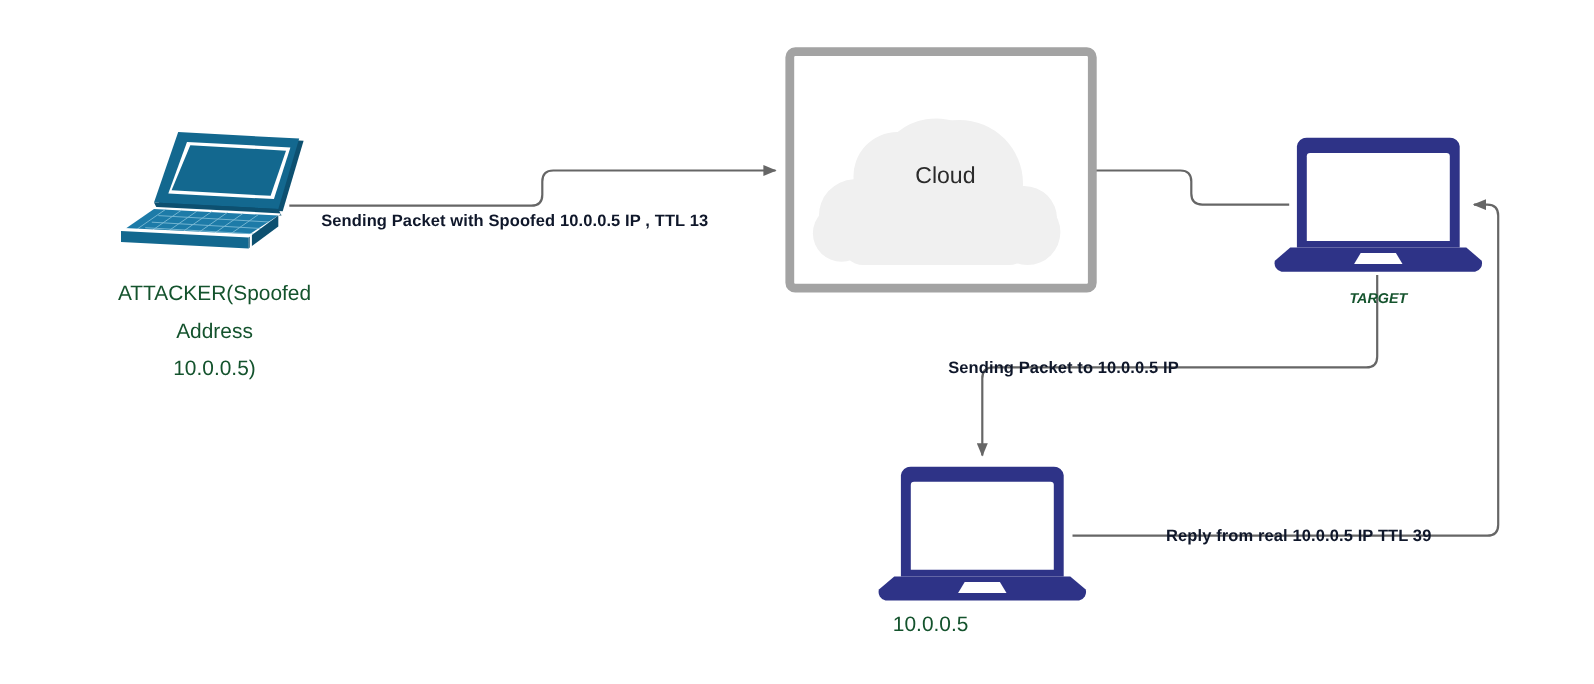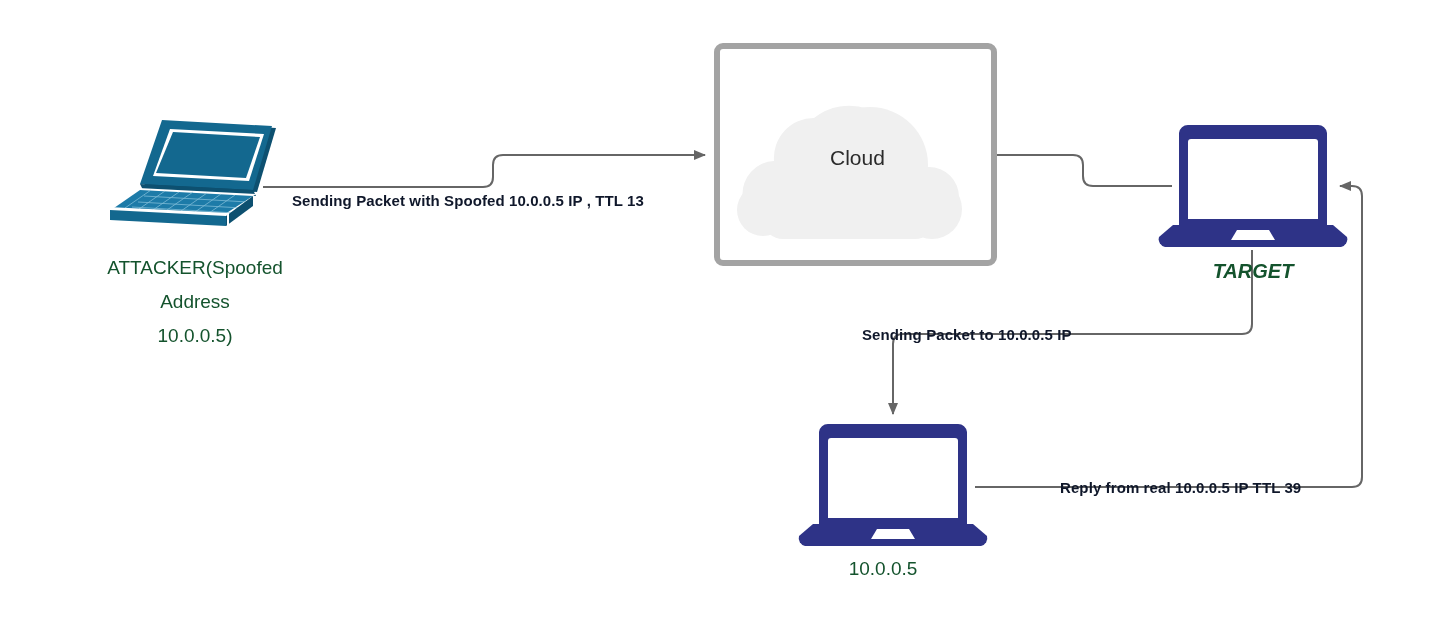--- a/index.html
+++ b/index.html
@@ -31,34 +31,34 @@
     position: absolute;
     text-align: center;
     color: #14532d;
     font-size: 19px;
     line-height: 34px;
     white-space: pre-line;
   }
   .label-italic-bold {
     font-weight: bold;
     font-style: italic;
-    font-size: 20px;
+    font-size: 13px;
   }
   .edge-label {
     position: absolute;
     font-size: 15px;
     font-weight: bold;
     color: #0f172a;
     white-space: nowrap;
     letter-spacing: 0.1px;
   }
   .cloud-box {
     position: absolute;
     box-sizing: border-box;
-    border: 6px solid #a3a3a3;
+    border: 8px solid #a3a3a3;
     border-radius: 9px;
     background: #ffffff;
   }
   .cloud-text {
     position: absolute;
     font-size: 21px;
     color: #2b2b2b;
     white-space: nowrap;
   }
 </style>
@@ -195,21 +195,21 @@
         M 18 100
         h 160
         l 14 12
         a 8 8 0 0 1 -6 10
         h -176
         a 8 8 0 0 1 -6 -10
         z"></path>
       <path fill="#ffffff" d="M 82 105 h 32 l 6 10 h -44 z"></path>
     </svg>
   </div>
-  <div class="node-label" style="left:793px; top:552px; width:180px;">10.0.0.5</div>
+  <div class="node-label" style="left:756px; top:552px; width:180px;">10.0.0.5</div>
 
   <div class="edge-label" style="left:292px; top:192px;">Sending Packet with Spoofed 10.0.0.5 IP , TTL 13</div>
 
   <div class="edge-label" style="left:862px; top:326px;">Sending Packet to 10.0.0.5 IP</div>
 
   <div class="edge-label" style="left:1060px; top:479px;">Reply from real 10.0.0.5 IP TTL 39</div>
 
 </div>
 
 </body></html>

